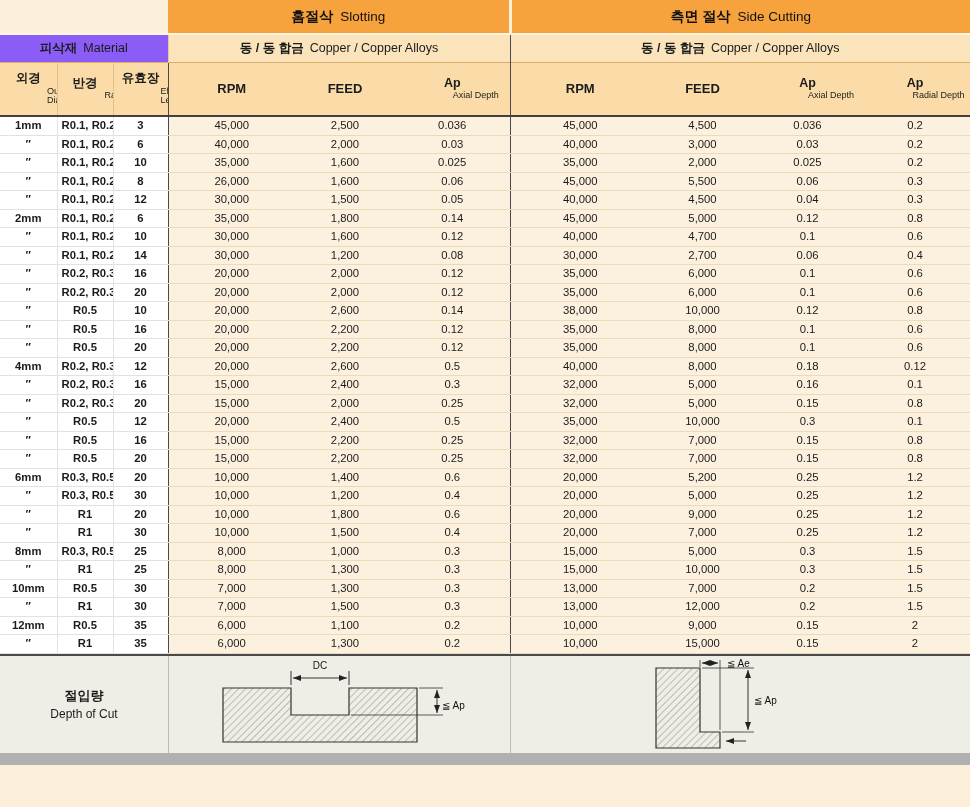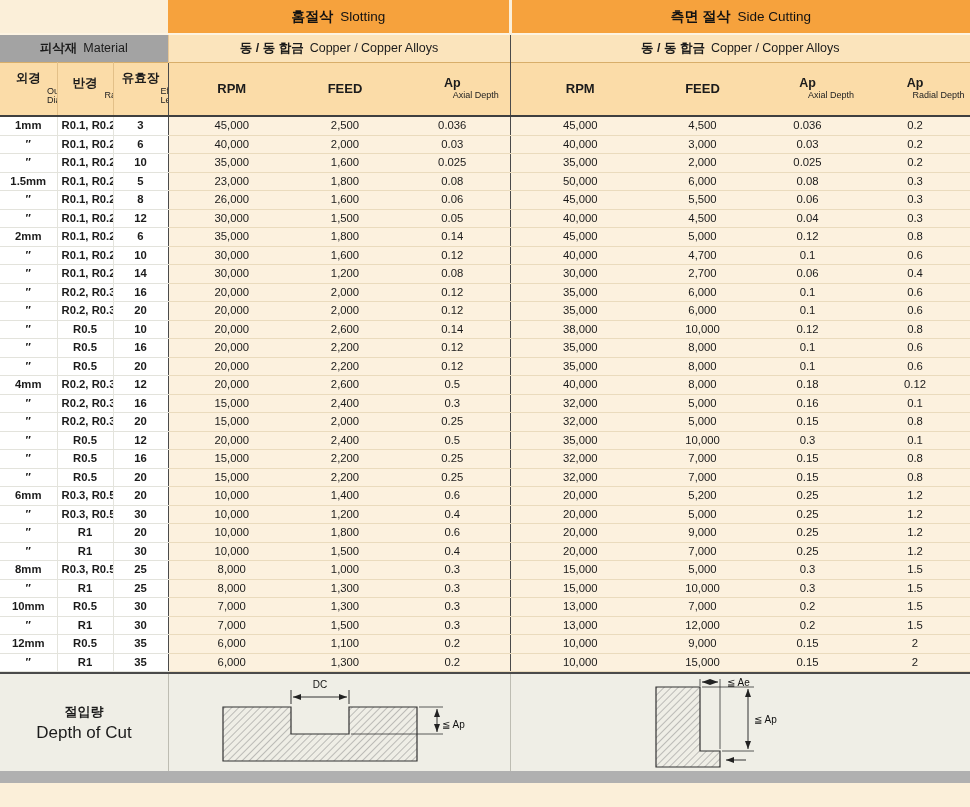--- a/index.html
+++ b/index.html
@@ -14,21 +14,21 @@
   .r-top th { height:34px; text-align:center; vertical-align:middle; }
   .r-top .blank { background:#FBEFD9; }
   .r-top .orange { background:#F6A23D; font-size:13.5px; color:#121212; }
   .r-top .orange .ko { font-weight:bold; margin-right:7px; font-size:14px; }
   .r-top .orange .en { font-weight:normal; }
   .r-top .gap { border-left:3px solid #FBEFD9; }
 
   
   .r-mat th { height:28px; background:#FBE4BC; border-top:2px solid #FDF4E3; font-weight:normal;
               font-size:12.5px; text-align:center; vertical-align:middle; }
-  .r-mat .mat-label { background:#a3a3a3; border-right:1px solid #E8C795; }
+  .r-mat .mat-label { background:#8b5cf6; border-right:1px solid #E8C795; }
   .r-mat .ko { font-weight:bold; margin-right:6px; }
   .r-mat .vdark { border-left:1px solid #4A4A4A; }
 
   
   .r-cols th { height:54px; background:#FBDCA8; border-top:1px solid #D8AE6A;
                border-bottom:2px solid #3F3F3F; text-align:center; vertical-align:middle;
                white-space:normal; }
   .ch-main { font-size:12.5px; font-weight:bold; line-height:1.15; }
   .ch-sub  { font-size:9px; font-weight:normal; line-height:1.1; margin-top:1px; color:#222;padding-left:47px; }
   .ch-only { font-size:13px; font-weight:bold; }
@@ -43,21 +43,21 @@
   tbody td.lc-last { border-right:none; }
   tbody td.dc { background:#FCF1DE; }
   tbody tr.group-start td { border-top:1.5px solid #6B6B6B; }
 
   
   .footer { width:970px; height:99px; background:#EFEEE6; border-top:2px solid #4A4A4A;
             display:flex; align-items:stretch; }
   .f-label { width:168px; display:flex; flex-direction:column; justify-content:center;
              align-items:center; }
   .f-label .ko { font-weight:bold; font-size:13px; }
-  .f-label .en { font-size:17px; margin-top:2px; }
+  .f-label .en { font-size:12px; margin-top:2px; }
   .f-diagram { display:flex; justify-content:center; align-items:center;
                border-left:1px solid #BDBCB2; }
   .f-slot { width:342px; }
   .f-side { width:400px; }
 
   .bottom-bar { width:970px; height:12px; background:#B0B0B0; margin-top:0; }
 
   svg text { font-family:"Liberation Sans", sans-serif; }
 </style>
 </head>
@@ -167,32 +167,20 @@
           <td class="lc">″</td>
           <td class="lc">R0.1, R0.2</td>
           <td class="lc lc-last">10</td>
           <td class="dc vdark">35,000</td>
           <td class="dc">1,600</td>
           <td class="dc">0.025</td>
           <td class="dc vdark">35,000</td>
           <td class="dc">2,000</td>
           <td class="dc">0.025</td>
           <td class="dc">0.2</td>
-        </tr>
-        <tr class="group-start">
-          <td class="lc">1.5mm</td>
-          <td class="lc">R0.1, R0.2</td>
-          <td class="lc lc-last">5</td>
-          <td class="dc vdark">23,000</td>
-          <td class="dc">1,800</td>
-          <td class="dc">0.08</td>
-          <td class="dc vdark">50,000</td>
-          <td class="dc">6,000</td>
-          <td class="dc">0.08</td>
-          <td class="dc">0.3</td>
         </tr>
         <tr>
           <td class="lc">″</td>
           <td class="lc">R0.1, R0.2</td>
           <td class="lc lc-last">8</td>
           <td class="dc vdark">26,000</td>
           <td class="dc">1,600</td>
           <td class="dc">0.06</td>
           <td class="dc vdark">45,000</td>
           <td class="dc">5,500</td>

